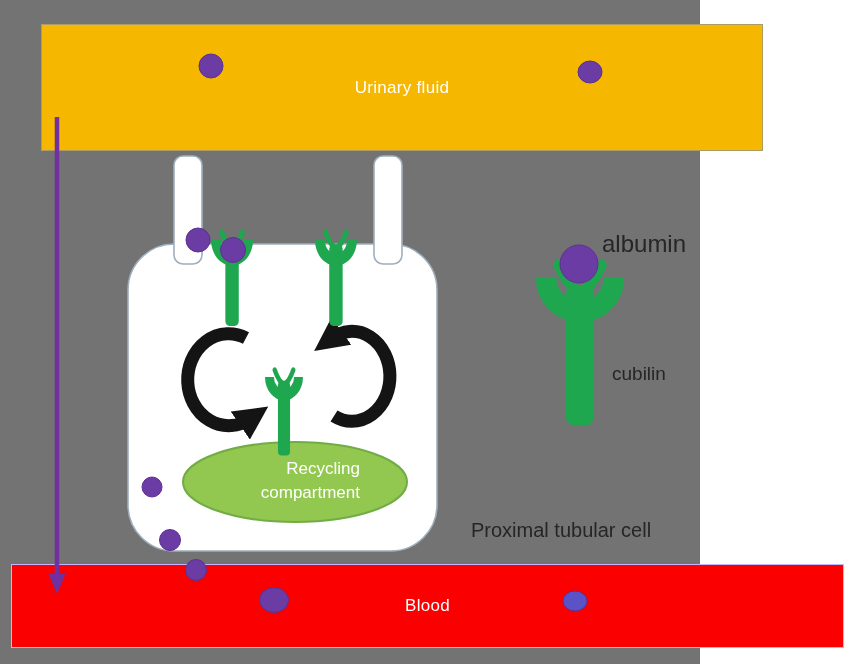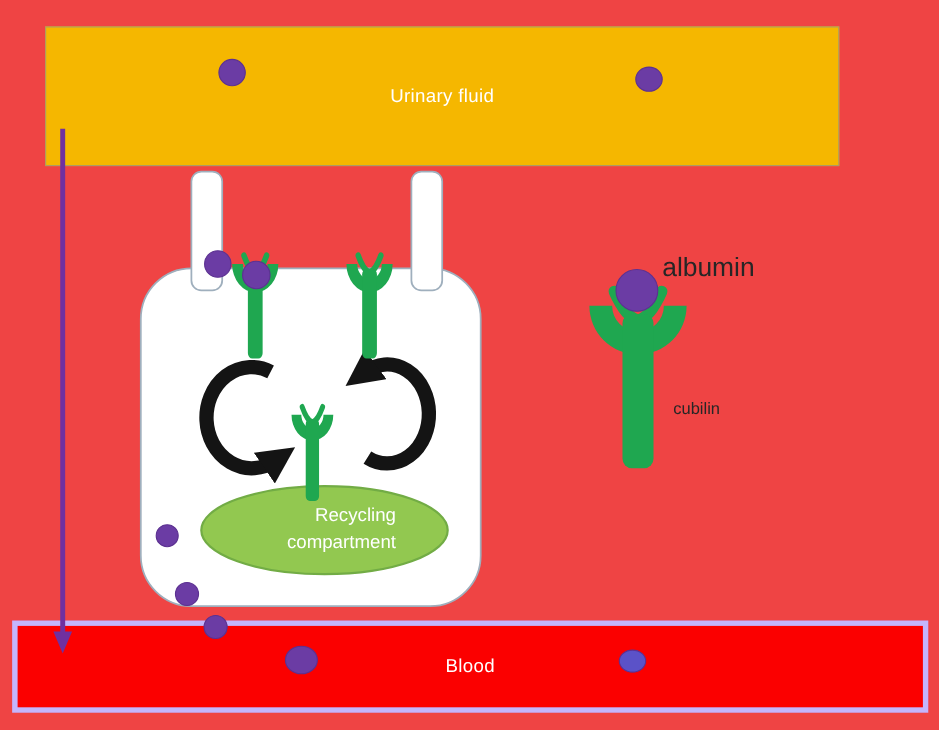--- a/index.html
+++ b/index.html
@@ -1,25 +1,25 @@
 <!DOCTYPE html>
 <html><head>
 <meta charset="utf-8">
 <style>
   html,body{margin:0;padding:0;background:#ffffff;width:854px;height:664px;overflow:hidden;
     font-family:"Liberation Sans", sans-serif;}
-  .canvas{position:relative;width:854px;height:664px;background:#ef4444;}
+  .canvas{position:relative;width:700px;height:664px;background:#737373;}
   .bar{position:absolute;display:flex;align-items:center;justify-content:center;box-sizing:border-box;}
   .bar-urinary{left:41px;top:24px;width:722px;height:127px;background:#F5B700;border:1px solid #AD9B65;}
-  .bar-blood{left:11px;top:564px;width:833px;height:84px;background:#FB0000;border:5px solid #c4b5fd;align-items:center;}
+  .bar-blood{left:11px;top:564px;width:833px;height:84px;background:#FB0000;border:1px solid #c4b5fd;align-items:center;}
   .bar-label{color:#ffffff;font-size:17px;letter-spacing:.3px;}
   .shapes{position:absolute;left:0;top:0;width:854px;height:664px;}
   .lbl{position:absolute;color:#262626;white-space:nowrap;}
   .lbl-albumin{left:602px;top:230px;font-size:24px;}
-  .lbl-cubilin{left:612px;top:363px;font-size:15px;text-align:center;}
+  .lbl-cubilin{left:612px;top:363px;font-size:19px;text-align:center;}
   .lbl-cell{left:471px;top:519px;font-size:20px;}
   .lbl-recycling{position:absolute;left:230px;top:457px;width:130px;text-align:right;
     color:#ffffff;font-size:17px;line-height:1.42;white-space:normal;}
 </style>
 </head>
 <body>
 
 <div class="canvas">
 
   <div class="bar bar-urinary">
@@ -72,15 +72,16 @@
       <circle cx="170" cy="540" r="10.5"></circle>
       <circle cx="196" cy="570" r="10.5"></circle>
       <ellipse cx="274" cy="600" rx="14.5" ry="12.5"></ellipse>
       <ellipse cx="575" cy="601" rx="12" ry="10" fill="#5B52C8"></ellipse>
       <circle cx="579" cy="264" r="19"></circle>
     </g>
   </svg>
 
   <div class="lbl lbl-albumin">albumin</div>
   <div class="lbl lbl-cubilin">cubilin</div>
+  <div class="lbl lbl-cell">Proximal tubular cell</div>
   <div class="lbl-recycling">Recycling compartment</div>
 
 </div>
 
 </body></html>

